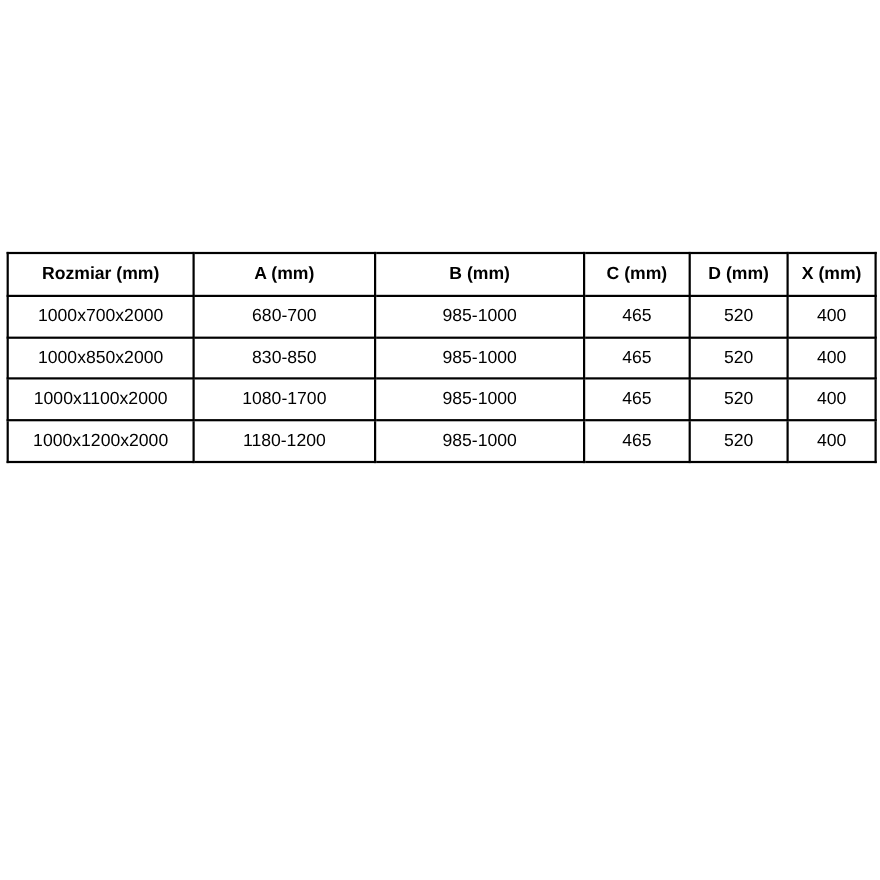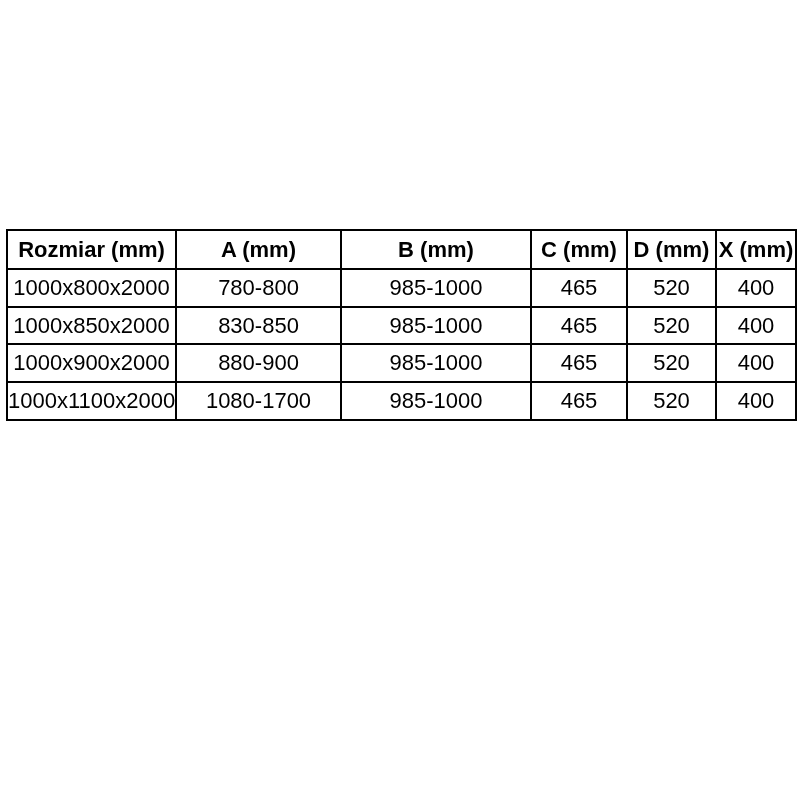--- a/index.html
+++ b/index.html
@@ -21,21 +21,21 @@
     table-layout: fixed;
     width: 789px;
     background: #ffffff;
   }
   table.size-table th,
   table.size-table td {
     border: 2px solid #000000;
     text-align: center;
     vertical-align: middle;
     padding: 0;
-    font-size: 22px;
+    font-size: 16px;
     line-height: 1;
     overflow: hidden;
     white-space: nowrap;
   }
   table.size-table th {
     font-weight: bold;
     height: 37px;
   }
   table.size-table td {
     font-weight: normal;
@@ -66,46 +66,46 @@
         <th>Rozmiar (mm)</th>
         <th>A (mm)</th>
         <th>B (mm)</th>
         <th>C (mm)</th>
         <th>D (mm)</th>
         <th>X (mm)</th>
       </tr>
     </thead>
     <tbody>
         <tr>
-          <td>1000x800x2000</td>
-          <td>780-800</td>
+          <td>1000x700x2000</td>
+          <td>680-700</td>
           <td>985-1000</td>
           <td>465</td>
           <td>520</td>
           <td>400</td>
         </tr>
         <tr>
           <td>1000x850x2000</td>
           <td>830-850</td>
           <td>985-1000</td>
           <td>465</td>
           <td>520</td>
           <td>400</td>
         </tr>
         <tr>
-          <td>1000x900x2000</td>
-          <td>880-900</td>
+          <td>1000x1100x2000</td>
+          <td>1080-1700</td>
           <td>985-1000</td>
           <td>465</td>
           <td>520</td>
           <td>400</td>
         </tr>
         <tr>
-          <td>1000x1100x2000</td>
-          <td>1080-1700</td>
+          <td>1000x1200x2000</td>
+          <td>1180-1200</td>
           <td>985-1000</td>
           <td>465</td>
           <td>520</td>
           <td>400</td>
         </tr>
       </tbody>
   </table>
 </div>
 
 </body></html>

